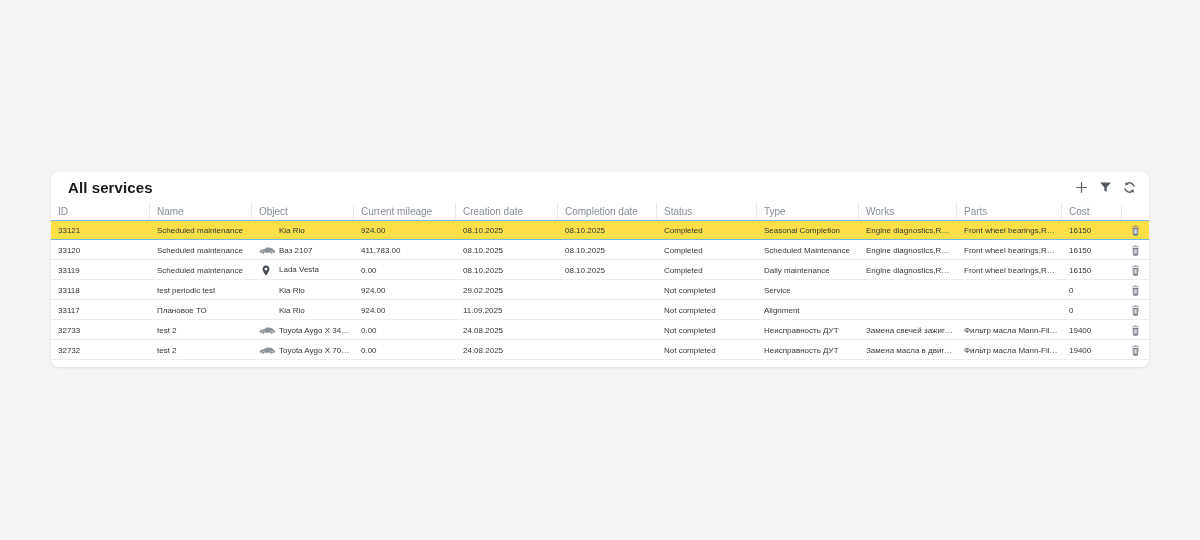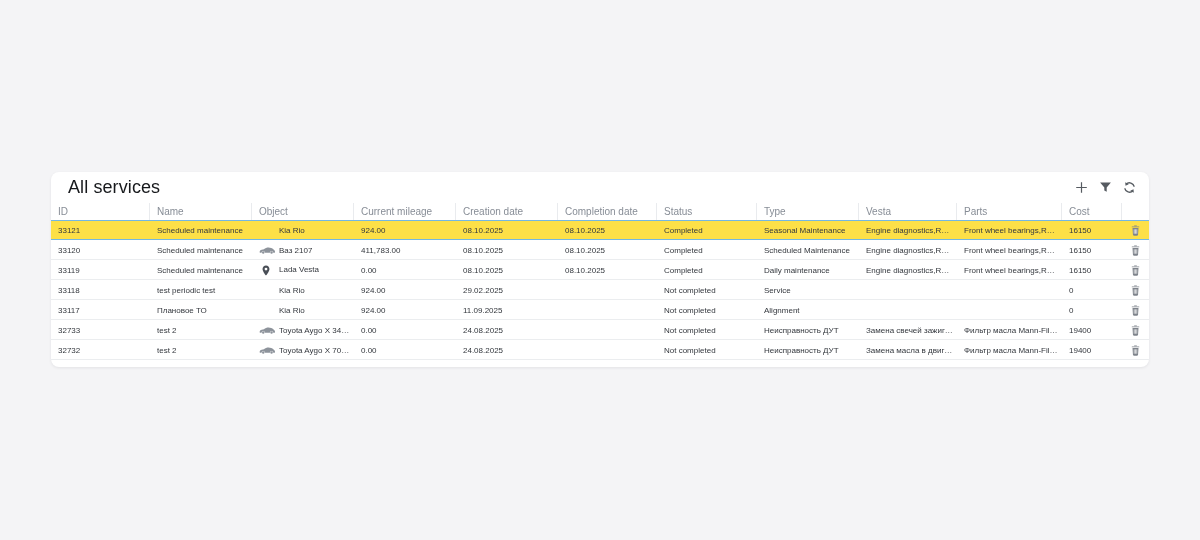--- a/index.html
+++ b/index.html
@@ -14,21 +14,21 @@
     width:1098px;height:195px;
     background:#ffffff;border-radius:8px;
     box-shadow:0 1px 3px rgba(25,28,33,.08);
     overflow:hidden;
   }
   .panel-head{
     height:31px;display:flex;align-items:center;
     padding:0 10px 0 17px;box-sizing:border-box;
   }
   .panel-title{
-    font-size:18px;font-weight:400;color:#17191c;letter-spacing:.1px;text-align:right;
+    font-size:15px;font-weight:700;color:#17191c;letter-spacing:.1px;text-align:right;
   }
   .toolbar{margin-left:auto;display:flex;align-items:center;gap:5px;}
   .tbtn{
     width:19px;height:19px;border:none;background:transparent;padding:0;
     display:flex;align-items:center;justify-content:center;
     color:#565b61;cursor:pointer;
   }
   table{
     width:1098px;table-layout:fixed;border-collapse:separate;border-spacing:0;
   }
@@ -143,42 +143,42 @@
     <thead>
       <tr>
         <th>ID</th>
         <th>Name</th>
         <th>Object</th>
         <th>Current mileage</th>
         <th>Creation date</th>
         <th>Completion date</th>
         <th>Status</th>
         <th>Type</th>
-        <th>Vesta</th>
+        <th>Works</th>
         <th>Parts</th>
         <th>Cost</th>
         <th></th>
       </tr>
     </thead>
     <tbody>
 
       <tr class="selected">
         <td>33121</td>
         <td>Scheduled maintenance</td>
         <td>
           <div class="objwrap">
             <span class="oicon"></span>
             <span class="otext">Kia Rio</span>
           </div>
         </td>
         <td>924.00</td>
         <td>08.10.2025</td>
         <td>08.10.2025</td>
         <td>Completed</td>
-        <td>Seasonal Maintenance</td>
+        <td>Seasonal Completion</td>
         <td>Engine diagnostics,Replaci...</td>
         <td>Front wheel bearings,Rear ...</td>
         <td>16150</td>
         <td class="c-act">
           <button class="trash">
             <svg width="9" height="11" viewBox="0 0 12 14">
                 <use href="#icon-trash"></use>
               </svg>
           </button>
         </td>

